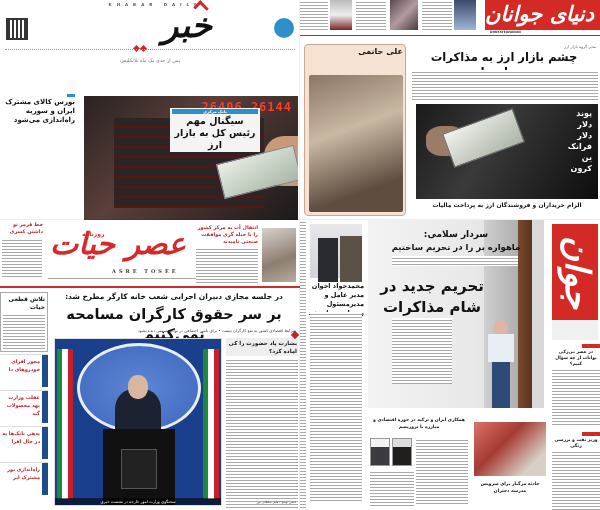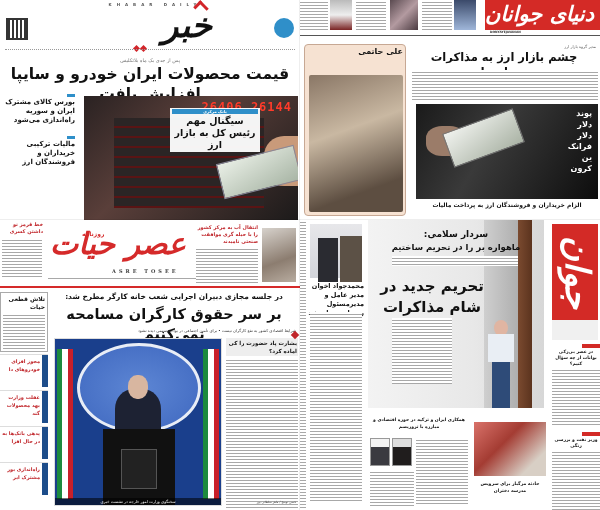--- a/index.html
+++ b/index.html
@@ -133,29 +133,24 @@
     <div class="logo">خبر</div>
     <div class="hat"></div>
     <div class="dots">
         <i style="left:0;top:0"></i>
         <i style="left:7px;top:0"></i>
       </div>
     <div class="emb"></div>
     <div class="date"></div>
   </div>
   <div class="kicker">پس از جدی بک ماه بلاتکلیفی</div>
-  <div class="head">قیمت محصولات ایران خودرو و سایپا افزایش یافت</div>
   <div class="side">
     <div class="item">
         <span class="tag"></span>
         <div class="t">بورس کالای مشترک ایران و سوریه راه‌اندازی می‌شود</div>
-      </div>
-    <div class="item">
-        <span class="tag"></span>
-        <div class="t">مالیات ترکیبی خریداران و فروشندگان ارز</div>
       </div>
   </div>
   <div class="photo mainphoto">
     <div class="rows"></div>
     <div class="ticker"><span>26406</span>&nbsp;<span>26144</span></div>
     <div class="hand"></div>
     <div class="bills"></div>
     <div class="cap"><span class="k">بانک مرکزی</span><span>سیگنال مهم رئیس کل به بازار ارز</span></div>
   </div>
 </div>

